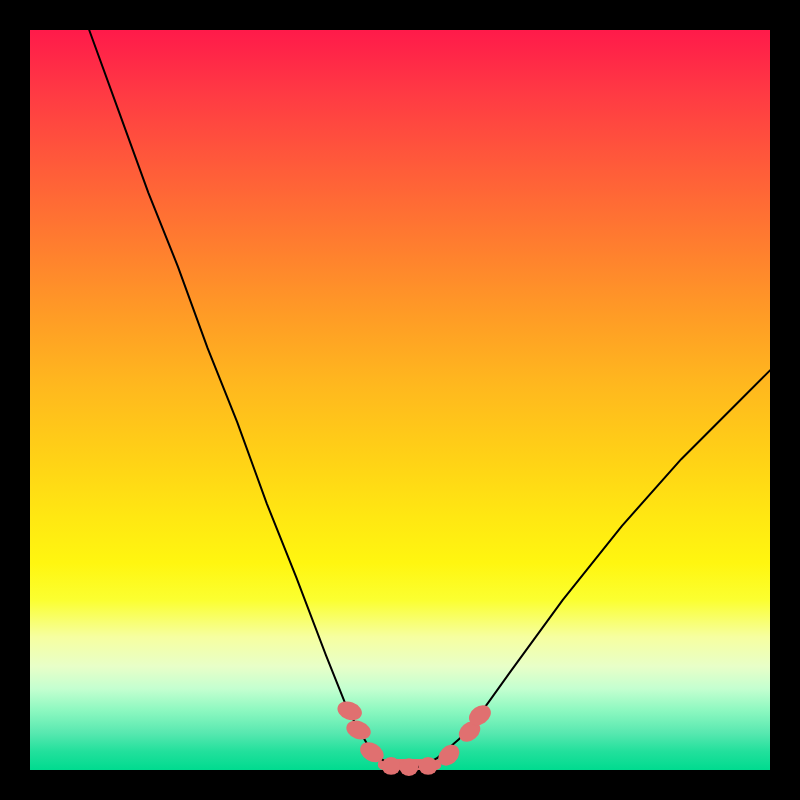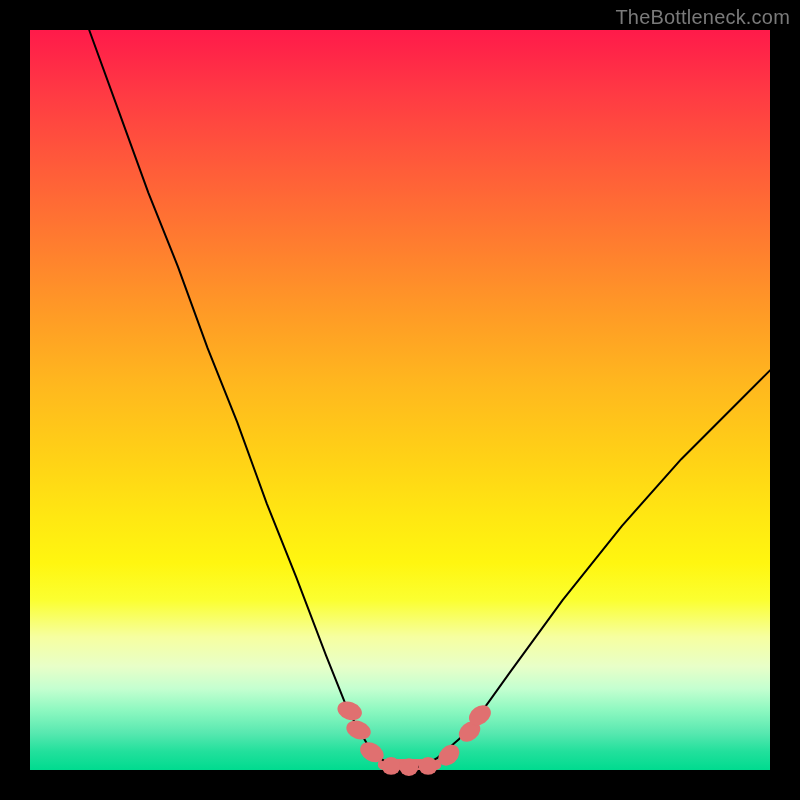--- a/index.html
+++ b/index.html
@@ -59,21 +59,20 @@
     color: #7a7a7a;
     font-size: 20px;
     letter-spacing: 0.2px;
     user-select: none;
   }
 </style>
 </head>
 <body>
 
 <div class="frame">
-  <div class="watermark">TheBottleneck.com</div>
   <div class="plot-area">
     <svg id="plot-svg" viewBox="0 0 740 740">
         <rect x="347.79999999999995" y="728.9" width="63.6400000000001" height="11.100000000000023" rx="5.550000000000011" fill="#e07070"></rect>
         <path d="M59.20 0.00 L88.80 81.40 L118.40 162.80 L148.00 236.80 L177.60 318.20 L207.20 392.20 L236.80 473.60 L266.40 547.60 L296.00 625.30 L318.20 680.80 L336.70 713.36 L347.80 726.68 L362.60 736.30 L370.00 738.52 L377.40 738.52 L392.20 736.30 L407.00 728.16 L429.20 708.92 L444.00 691.90 L458.80 671.92 L481.00 640.84 L532.80 569.80 L592.00 495.80 L651.20 429.20 L710.40 370.00 L740.00 340.40" fill="none" stroke="#000000" stroke-width="2" stroke-linecap="round" stroke-linejoin="round"></path>
         <ellipse cx="319.68000000000006" cy="680.8" rx="8.88" ry="12.58" fill="#e07070" transform="rotate(-70 319.68000000000006 680.8)"></ellipse>
         <ellipse cx="328.56" cy="700.04" rx="8.88" ry="12.58" fill="#e07070" transform="rotate(-70 328.56 700.04)"></ellipse>
         <ellipse cx="341.88" cy="722.24" rx="8.88" ry="12.58" fill="#e07070" transform="rotate(-60 341.88 722.24)"></ellipse>
         <ellipse cx="361.12" cy="735.93" rx="9.620000000000001" ry="8.88" fill="#e07070"></ellipse>
         <ellipse cx="378.88" cy="737.04" rx="9.620000000000001" ry="8.88" fill="#e07070"></ellipse>
         <ellipse cx="398.11999999999995" cy="735.93" rx="9.620000000000001" ry="8.88" fill="#e07070"></ellipse>

